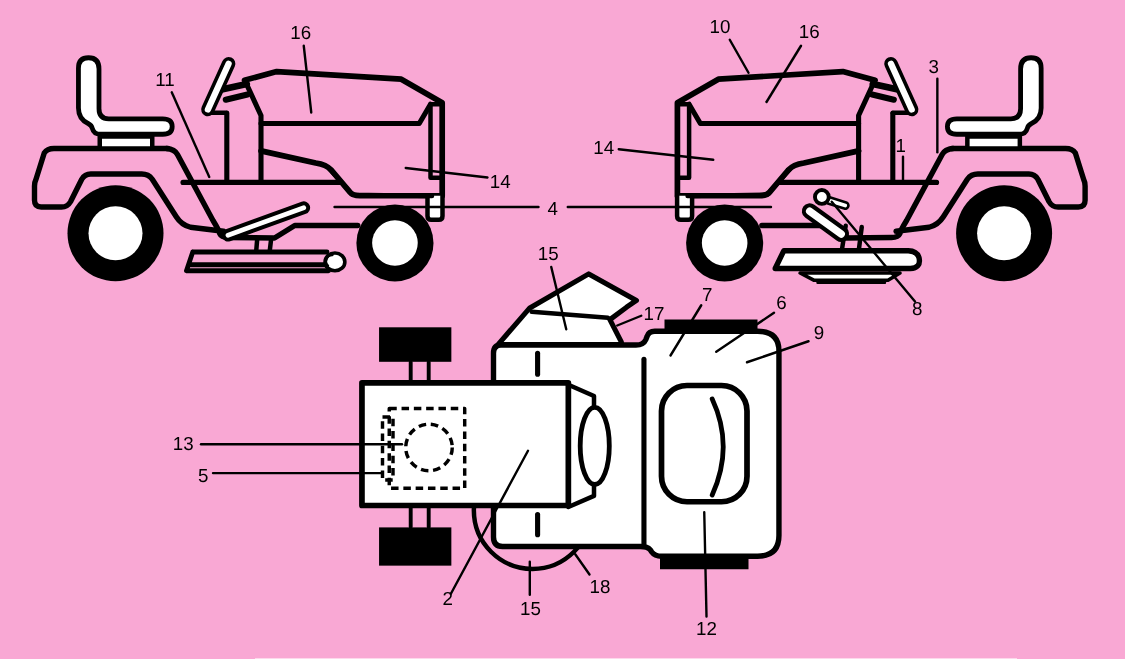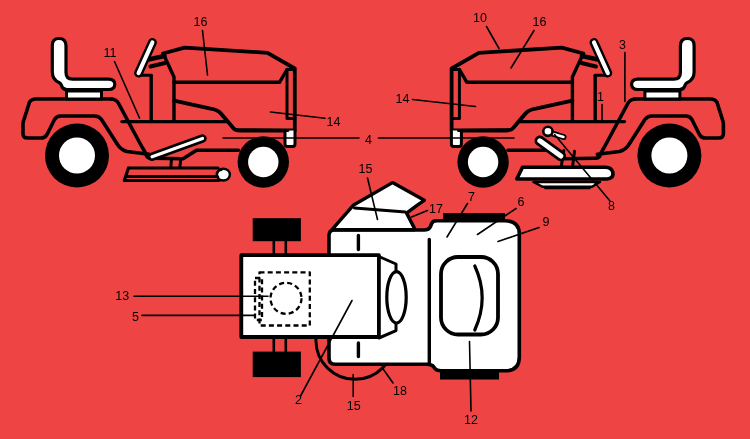--- a/index.html
+++ b/index.html
@@ -1,16 +1,16 @@
 <!DOCTYPE html>
 <html><head>
 <meta charset="utf-8">
 <style>
 html,body{margin:0;padding:0;background:#fff;}
-#wrap{position:relative;width:750px;height:439px;background:#ef4444;overflow:hidden;}
+#wrap{position:relative;width:750px;height:439px;background:#f9a8d4;overflow:hidden;}
 svg{position:absolute;top:0;left:0;}
 text{font-family:"Liberation Sans",sans-serif;font-size:12.5px;fill:#000;text-anchor:middle;}
 </style>
 </head>
 <body>
 <div id="wrap">
 <svg width="750" height="439" viewBox="0 0 750 439" fill="none" stroke-linejoin="round" stroke-linecap="round">
 <defs>
 <g id="trac">
 

